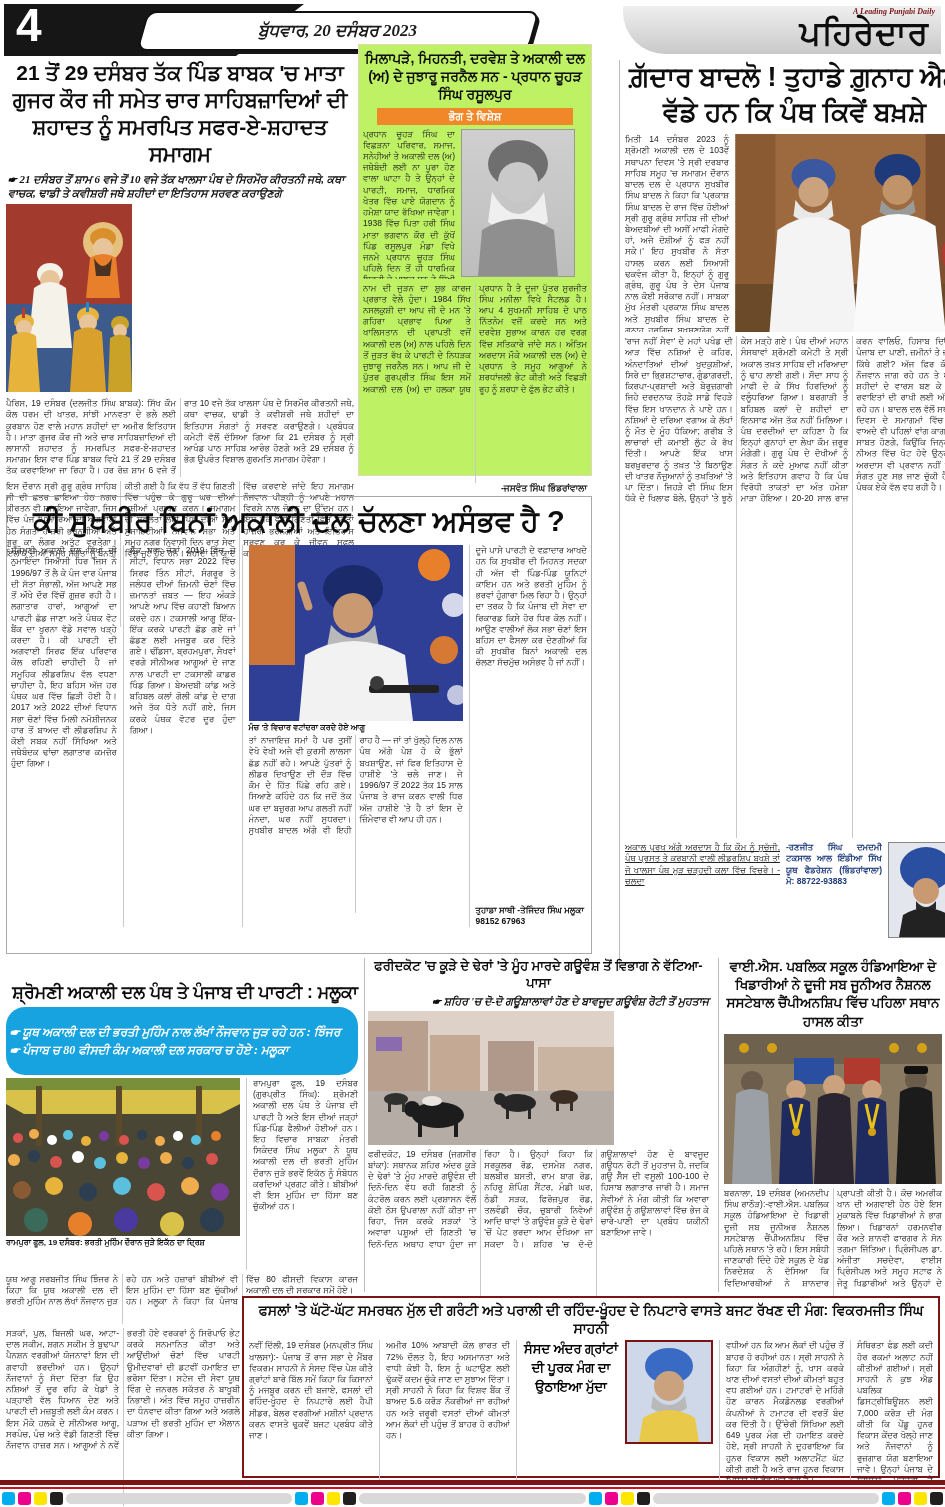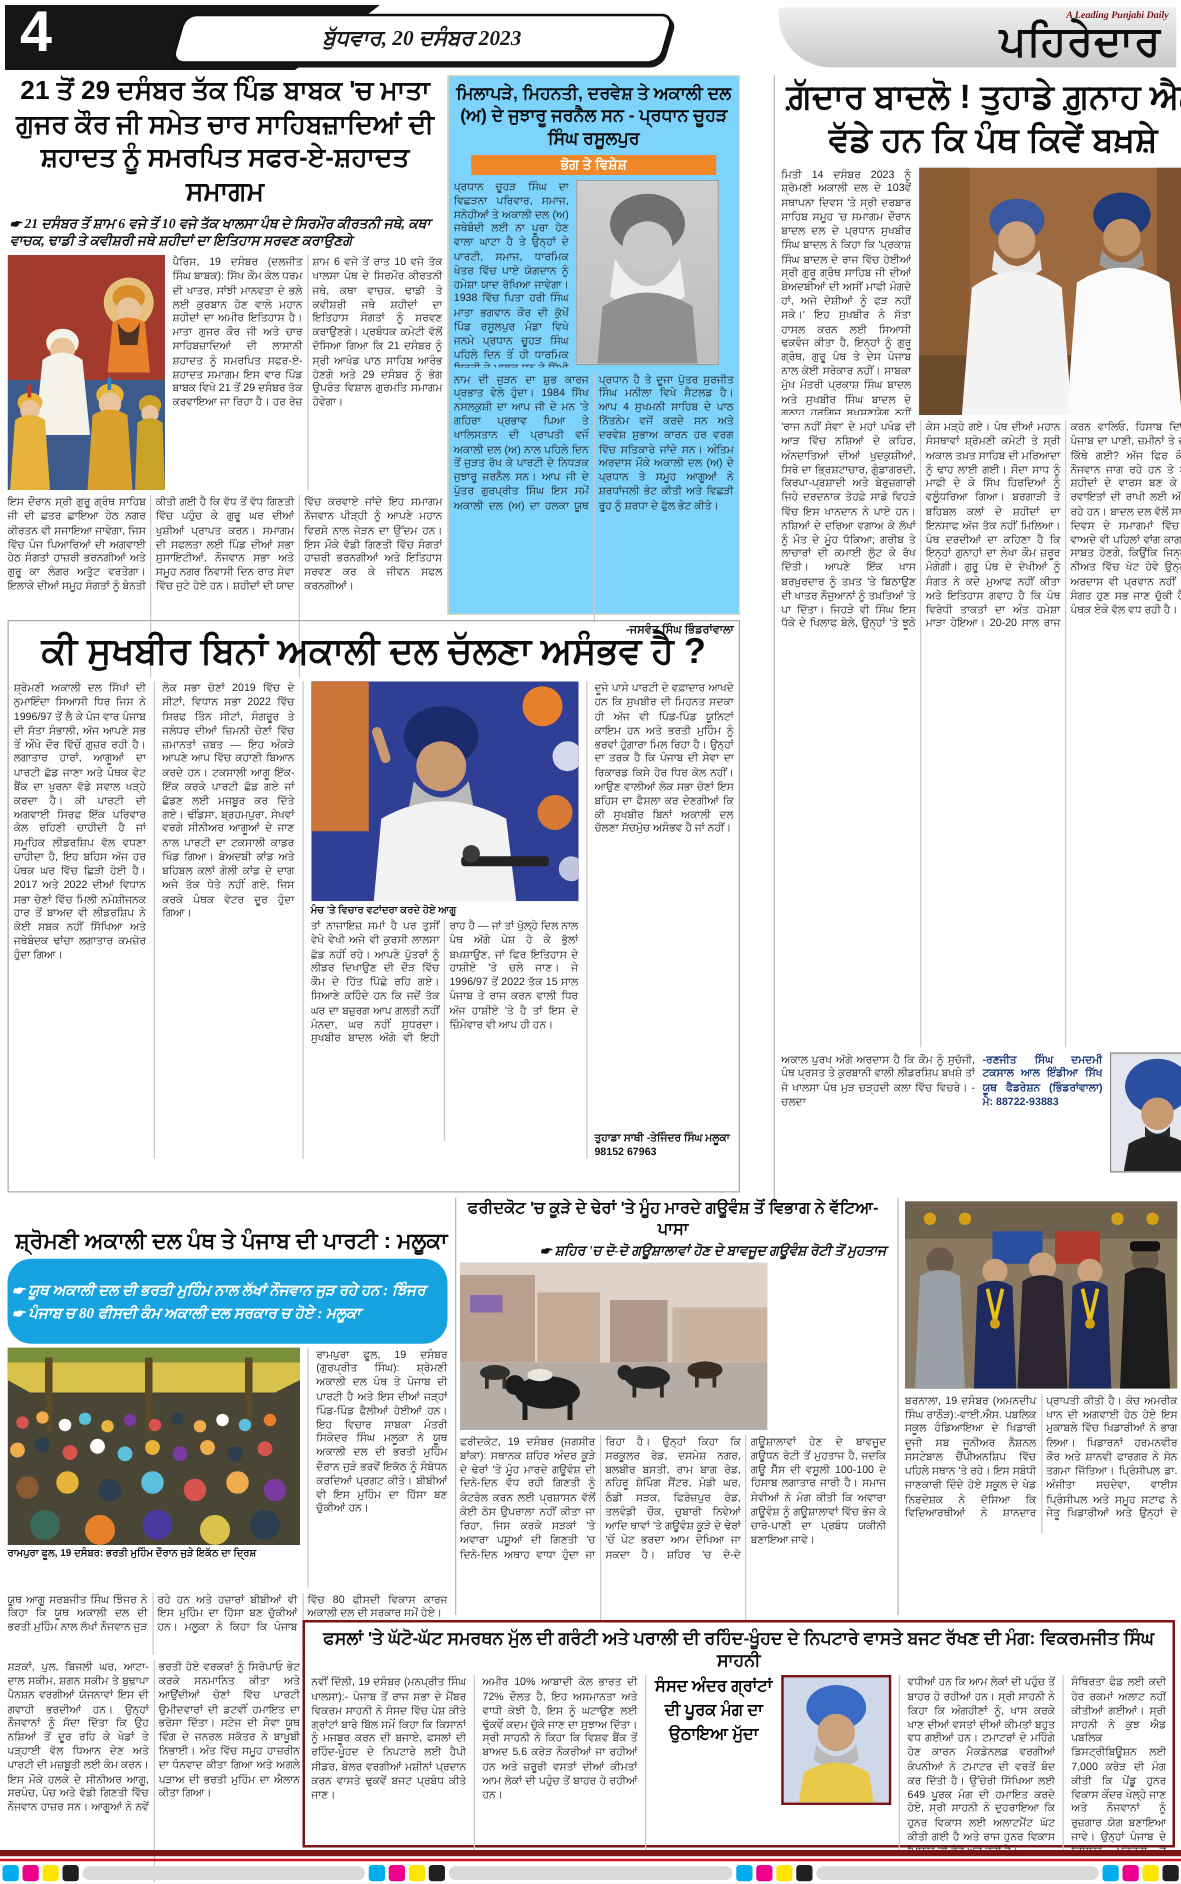--- a/index.html
+++ b/index.html
@@ -30,21 +30,21 @@
   .row{display:flex;gap:6px;}
   .photo{position:relative;overflow:hidden;background:#ddd;flex:none;}
   .photo svg{display:block;width:100%;height:100%;}
   .cap{font-size:8px;font-weight:bold;line-height:1.25;text-align:justify;color:#111;}
   .sig{font-size:9px;font-weight:bold;text-align:right;color:#111;}
   .vr{border-left:1px solid #c9c9c9;padding-left:6px;}
   
   .a1{left:6px;top:60px;width:348px;height:432px;}
   .a1 .hl{font-size:21px;line-height:1.28;}
   .a1 .sub{font-size:11px;margin:4px 2px;line-height:1.3;}
-  .a2{left:358px;top:60px;width:234px;height:432px;background:#7dd3fc;border:1px solid #e5d5ba;padding:4px;}
+  .a2{left:358px;top:44px;width:234px;height:432px;background:#bef264;border:1px solid #e5d5ba;padding:4px;}
   .a2 .hl{font-size:14px;line-height:1.3;}
   .badge{background:#f0882a;color:#fff;font-weight:bold;font-size:11px;text-align:center;
          padding:2px 16px;margin:4px 14px;}
   .a3{left:596px;top:60px;width:345px;height:910px;border-left:1px solid #bbb;padding-left:5px;margin-left:23px;}
   .a3 .hl{font-size:27px;line-height:1.3;margin-bottom:4px;}
   .a4{left:6px;top:496px;width:586px;height:458px;border:1px solid #a9a9a9;padding:4px;}
   .a4 .hl{font-size:29px;line-height:1.25;margin:2px 0 6px 0;}
   .a5{left:6px;top:958px;width:352px;height:522px;}
   .a5 .hl{font-size:17.5px;line-height:1.25;text-align:right;margin-top:24px;}
   .bluebox{background:#17a3e0;color:#fff;font-family:"Liberation Serif",serif;font-style:italic;
@@ -79,21 +79,21 @@
     </div>
     <div class="logo-block">
       <div class="tagline">A Leading Punjabi Daily</div>
       <div class="masthead">ਪਹਿਰੇਦਾਰ</div>
     </div>
   </div>
 
   <div class="art a1">
     <div class="hl">21 ਤੋਂ 29 ਦਸੰਬਰ ਤੱਕ ਪਿੰਡ ਬਾਬਕ 'ਚ ਮਾਤਾ ਗੁਜਰ ਕੌਰ ਜੀ ਸਮੇਤ ਚਾਰ ਸਾਹਿਬਜ਼ਾਦਿਆਂ ਦੀ ਸ਼ਹਾਦਤ ਨੂੰ ਸਮਰਪਿਤ ਸਫਰ-ਏ-ਸ਼ਹਾਦਤ ਸਮਾਗਮ</div>
     <div class="sub">☛ 21 ਦਸੰਬਰ ਤੋਂ ਸ਼ਾਮ 6 ਵਜੇ ਤੋਂ 10 ਵਜੇ ਤੱਕ ਖਾਲਸਾ ਪੰਥ ਦੇ ਸਿਰਮੌਰ ਕੀਰਤਨੀ ਜਥੇ, ਕਥਾ ਵਾਚਕ, ਢਾਡੀ ਤੇ ਕਵੀਸ਼ਰੀ ਜਥੇ ਸ਼ਹੀਦਾਂ ਦਾ ਇਤਿਹਾਸ ਸਰਵਣ ਕਰਾਉਣਗੇ</div>
-    <div class="row" style="margin-top:3px;">
+    <div class="row" style="margin-top:3px;flex-direction:column;">
       <div class="photo" style="width:126px;height:188px;">
         <svg viewBox="0 0 126 188">
           <rect width="126" height="100" fill="#a23b2e"></rect>
             <rect y="100" width="126" height="88" fill="#3c5a8c"></rect>
           <circle cx="97" cy="38" r="20" fill="#f2d98c" opacity="0.85"></circle>
           <ellipse cx="97" cy="34" rx="13" ry="10" fill="#d98f2b"></ellipse>
           <circle cx="97" cy="44" r="10" fill="#e8c49a"></circle>
           <path d="M84 54 q13 -8 26 0 l4 40 h-34 z" fill="#e87f2a"></path>
           <path d="M88 54 q9 16 18 0 l-2 18 h-14 z" fill="#4a3322"></path>
           <ellipse cx="44" cy="70" rx="13" ry="11" fill="#f5f2ea"></ellipse>
@@ -160,21 +160,21 @@
           <ellipse cx="162" cy="38" rx="23" ry="18" fill="#1f3a7a"></ellipse>
           <circle cx="162" cy="56" r="15" fill="#c09468"></circle>
           <path d="M146 66 q16 20 32 0 l2 12 q-18 12 -36 0 z" fill="#9a9a9a"></path>
           <path d="M126 92 q36 -24 74 0 l10 106 h-92 z" fill="#fafafa"></path>
           <ellipse cx="214" cy="120" rx="8" ry="14" fill="#b03a2e"></ellipse>
         </svg>
       </div>
     </div>
     <div class="bt c3" style="height:502px;margin-top:4px;">'ਰਾਜ ਨਹੀਂ ਸੇਵਾ' ਦੇ ਮਹਾਂ ਪਖੰਡ ਦੀ ਆੜ ਵਿੱਚ ਨਸ਼ਿਆਂ ਦੇ ਕਹਿਰ, ਅੰਨਦਾਤਿਆਂ ਦੀਆਂ ਖੁਦਕੁਸ਼ੀਆਂ, ਸਿਰੇ ਦਾ ਭ੍ਰਿਸ਼ਟਾਚਾਰ, ਗੁੰਡਾਗਰਦੀ, ਕਿਰਪਾ-ਪ੍ਰਸ਼ਾਦੀ ਅਤੇ ਬੇਰੁਜ਼ਗਾਰੀ ਜਿਹੇ ਦਰਦਨਾਕ ਤੋਹਫ਼ੇ ਸਾਡੇ ਵਿਹੜੇ ਵਿੱਚ ਇਸ ਖਾਨਦਾਨ ਨੇ ਪਾਏ ਹਨ। ਨਸ਼ਿਆਂ ਦੇ ਦਰਿਆ ਵਗਾਅ ਕੇ ਲੱਖਾਂ ਨੂੰ ਮੌਤ ਦੇ ਮੂੰਹ ਧੱਕਿਆ; ਗਰੀਬ ਤੇ ਲਾਚਾਰਾਂ ਦੀ ਕਮਾਈ ਲੁੱਟ ਕੇ ਰੱਖ ਦਿੱਤੀ। ਆਪਣੇ ਇੱਕ ਖਾਸ ਬਰਖ਼ੁਰਦਾਰ ਨੂੰ ਤਖ਼ਤ 'ਤੇ ਬਿਠਾਉਣ ਦੀ ਖਾਤਰ ਨੌਜੁਆਨਾਂ ਨੂੰ ਤਖ਼ਤਿਆਂ 'ਤੇ ਪਾ ਦਿੱਤਾ। ਜਿਹੜੇ ਵੀ ਸਿੰਘ ਇਸ ਧੱਕੇ ਦੇ ਖਿਲਾਫ ਬੋਲੇ, ਉਨ੍ਹਾਂ 'ਤੇ ਝੂਠੇ ਕੇਸ ਮੜ੍ਹੇ ਗਏ। ਪੰਥ ਦੀਆਂ ਮਹਾਨ ਸੰਸਥਾਵਾਂ ਸ਼੍ਰੋਮਣੀ ਕਮੇਟੀ ਤੇ ਸ੍ਰੀ ਅਕਾਲ ਤਖ਼ਤ ਸਾਹਿਬ ਦੀ ਮਰਿਆਦਾ ਨੂੰ ਢਾਹ ਲਾਈ ਗਈ। ਸੌਦਾ ਸਾਧ ਨੂੰ ਮਾਫੀ ਦੇ ਕੇ ਸਿੱਖ ਹਿਰਦਿਆਂ ਨੂੰ ਵਲੂੰਧਰਿਆ ਗਿਆ। ਬਰਗਾੜੀ ਤੇ ਬਹਿਬਲ ਕਲਾਂ ਦੇ ਸ਼ਹੀਦਾਂ ਦਾ ਇਨਸਾਫ ਅੱਜ ਤੱਕ ਨਹੀਂ ਮਿਲਿਆ। ਪੰਥ ਦਰਦੀਆਂ ਦਾ ਕਹਿਣਾ ਹੈ ਕਿ ਇਨ੍ਹਾਂ ਗੁਨਾਹਾਂ ਦਾ ਲੇਖਾ ਕੌਮ ਜ਼ਰੂਰ ਮੰਗੇਗੀ। ਗੁਰੂ ਪੰਥ ਦੇ ਦੋਖੀਆਂ ਨੂੰ ਸੰਗਤ ਨੇ ਕਦੇ ਮੁਆਫ ਨਹੀਂ ਕੀਤਾ ਅਤੇ ਇਤਿਹਾਸ ਗਵਾਹ ਹੈ ਕਿ ਪੰਥ ਵਿਰੋਧੀ ਤਾਕਤਾਂ ਦਾ ਅੰਤ ਹਮੇਸ਼ਾ ਮਾੜਾ ਹੋਇਆ। 20-20 ਸਾਲ ਰਾਜ ਕਰਨ ਵਾਲਿਓ, ਹਿਸਾਬ ਦਿਓ ਕਿ ਪੰਜਾਬ ਦਾ ਪਾਣੀ, ਜ਼ਮੀਨਾਂ ਤੇ ਜਵਾਨੀ ਕਿੱਥੇ ਗਈ? ਅੱਜ ਫਿਰ ਕੌਮ ਦੇ ਨੌਜਵਾਨ ਜਾਗ ਰਹੇ ਹਨ ਤੇ ਆਪਣੇ ਸ਼ਹੀਦਾਂ ਦੇ ਵਾਰਸ ਬਣ ਕੇ ਪੰਥਕ ਰਵਾਇਤਾਂ ਦੀ ਰਾਖੀ ਲਈ ਅੱਗੇ ਆ ਰਹੇ ਹਨ। ਬਾਦਲ ਦਲ ਵੱਲੋਂ ਸਥਾਪਨਾ ਦਿਵਸ ਦੇ ਸਮਾਗਮਾਂ ਵਿੱਚ ਕੀਤੇ ਵਾਅਦੇ ਵੀ ਪਹਿਲਾਂ ਵਾਂਗ ਕਾਗਜ਼ੀ ਹੀ ਸਾਬਤ ਹੋਣਗੇ, ਕਿਉਂਕਿ ਜਿਨ੍ਹਾਂ ਦੀ ਨੀਅਤ ਵਿੱਚ ਖੋਟ ਹੋਵੇ ਉਨ੍ਹਾਂ ਦੀ ਅਰਦਾਸ ਵੀ ਪ੍ਰਵਾਨ ਨਹੀਂ ਹੁੰਦੀ। ਸੰਗਤ ਹੁਣ ਸਭ ਜਾਣ ਚੁੱਕੀ ਹੈ ਅਤੇ ਪੰਥਕ ਏਕੇ ਵੱਲ ਵਧ ਰਹੀ ਹੈ।</div>
     <div class="row" style="margin-top:4px;">
-      <div class="bt" style="flex:1;height:98px;">ਅਕਾਲ ਪੁਰਖ ਅੱਗੇ ਅਰਦਾਸ ਹੈ ਕਿ ਕੌਮ ਨੂੰ ਸੁਚੱਜੀ, ਪੰਥ ਪ੍ਰਸਤ ਤੇ ਕੁਰਬਾਨੀ ਵਾਲੀ ਲੀਡਰਸ਼ਿਪ ਬਖਸ਼ੇ ਤਾਂ ਜੋ ਖਾਲਸਾ ਪੰਥ ਮੁੜ ਚੜ੍ਹਦੀ ਕਲਾ ਵਿੱਚ ਵਿਚਰੇ। - ਚਲਦਾ</div>
+      <div class="bt" style="flex:1;height:98px;text-decoration:underline;">ਅਕਾਲ ਪੁਰਖ ਅੱਗੇ ਅਰਦਾਸ ਹੈ ਕਿ ਕੌਮ ਨੂੰ ਸੁਚੱਜੀ, ਪੰਥ ਪ੍ਰਸਤ ਤੇ ਕੁਰਬਾਨੀ ਵਾਲੀ ਲੀਡਰਸ਼ਿਪ ਬਖਸ਼ੇ ਤਾਂ ਜੋ ਖਾਲਸਾ ਪੰਥ ਮੁੜ ਚੜ੍ਹਦੀ ਕਲਾ ਵਿੱਚ ਵਿਚਰੇ। - ਚਲਦਾ</div>
       <div class="bt" style="width:96px;height:98px;font-weight:bold;color:#1d3a7a;">-ਰਣਜੀਤ ਸਿੰਘ ਦਮਦਮੀ ਟਕਸਾਲ ਆਲ ਇੰਡੀਆ ਸਿੱਖ ਯੂਥ ਫੈਡਰੇਸ਼ਨ (ਭਿੰਡਰਾਂਵਾਲਾ) ਮੋ: 88722-93883</div>
       <div class="photo" style="width:74px;height:94px;border:1px solid #888;">
         <svg viewBox="0 0 74 94">
           <rect width="74" height="94" fill="#e4e6ee"></rect>
           <ellipse cx="37" cy="26" rx="26" ry="22" fill="#2a4fa0"></ellipse>
           <circle cx="37" cy="48" r="13" fill="#c99a72"></circle>
           <path d="M27 58 q10 12 20 0 l0 8 q-10 8 -20 0 z" fill="#2b2b2b"></path>
           <path d="M14 72 q23 -14 46 0 l4 22 h-54 z" fill="#222222"></path>
         </svg>
       </div>
@@ -304,20 +304,21 @@
           <ellipse cx="28" cy="88" rx="12" ry="6" fill="#30302e"></ellipse>
             <rect x="20" y="92" width="3" height="9" fill="#30302e"></rect>
             <rect x="34" y="92" width="3" height="9" fill="#30302e"></rect>
         </svg>
       </div>
     </div>
     <div class="bt c3" style="height:152px;margin-top:4px;">ਫਰੀਦਕੋਟ, 19 ਦਸੰਬਰ (ਜਗਸੀਰ ਬਾਂਕਾ): ਸਥਾਨਕ ਸ਼ਹਿਰ ਅੰਦਰ ਕੂੜੇ ਦੇ ਢੇਰਾਂ 'ਤੇ ਮੂੰਹ ਮਾਰਦੇ ਗਊਵੰਸ਼ ਦੀ ਦਿਨੋ-ਦਿਨ ਵੱਧ ਰਹੀ ਗਿਣਤੀ ਨੂੰ ਕੰਟਰੋਲ ਕਰਨ ਲਈ ਪ੍ਰਸ਼ਾਸਨ ਵੱਲੋਂ ਕੋਈ ਠੋਸ ਉਪਰਾਲਾ ਨਹੀਂ ਕੀਤਾ ਜਾ ਰਿਹਾ, ਜਿਸ ਕਰਕੇ ਸੜਕਾਂ 'ਤੇ ਅਵਾਰਾ ਪਸ਼ੂਆਂ ਦੀ ਗਿਣਤੀ 'ਚ ਦਿਨੋ-ਦਿਨ ਅਥਾਹ ਵਾਧਾ ਹੁੰਦਾ ਜਾ ਰਿਹਾ ਹੈ। ਉਨ੍ਹਾਂ ਕਿਹਾ ਕਿ ਸਰਕੂਲਰ ਰੋਡ, ਦਸਮੇਸ਼ ਨਗਰ, ਬਲਬੀਰ ਬਸਤੀ, ਰਾਮ ਬਾਗ ਰੋਡ, ਨਹਿਰੂ ਸ਼ੋਪਿੰਗ ਸੈਂਟਰ, ਮੰਡੀ ਘਰ, ਠੰਡੀ ਸੜਕ, ਫਿਰੋਜ਼ਪੁਰ ਰੋਡ, ਤਲਵੰਡੀ ਚੌਕ, ਚੁਬਾਰੀ ਨਿਵੇਆਂ ਆਦਿ ਥਾਵਾਂ 'ਤੇ ਗਊਵੰਸ਼ ਕੂੜੇ ਦੇ ਢੇਰਾਂ 'ਚੋਂ ਪੇਟ ਭਰਦਾ ਆਮ ਦੇਖਿਆ ਜਾ ਸਕਦਾ ਹੈ। ਸ਼ਹਿਰ 'ਚ ਦੋ-ਦੋ ਗਊਸ਼ਾਲਾਵਾਂ ਹੋਣ ਦੇ ਬਾਵਜੂਦ ਗਊਧਨ ਰੋਟੀ ਤੋਂ ਮੁਹਤਾਜ ਹੈ, ਜਦਕਿ ਗਊ ਸੈੱਸ ਦੀ ਵਸੂਲੀ 100-100 ਦੇ ਹਿਸਾਬ ਲਗਾਤਾਰ ਜਾਰੀ ਹੈ। ਸਮਾਜ ਸੇਵੀਆਂ ਨੇ ਮੰਗ ਕੀਤੀ ਕਿ ਅਵਾਰਾ ਗਊਵੰਸ਼ ਨੂੰ ਗਊਸ਼ਾਲਾਵਾਂ ਵਿੱਚ ਭੇਜ ਕੇ ਚਾਰੇ-ਪਾਣੀ ਦਾ ਪ੍ਰਬੰਧ ਯਕੀਨੀ ਬਣਾਇਆ ਜਾਵੇ।</div>
   </div>
 
   <div class="art a7">
+    <div class="hl">ਵਾਈ.ਐਸ. ਪਬਲਿਕ ਸਕੂਲ ਹੰਡਿਆਇਆ ਦੇ ਖਿਡਾਰੀਆਂ ਨੇ ਦੂਜੀ ਸਬ ਜੂਨੀਅਰ ਨੈਸ਼ਨਲ ਸਸਟੇਬਾਲ ਚੈਂਪੀਅਨਸ਼ਿਪ ਵਿੱਚ ਪਹਿਲਾ ਸਥਾਨ ਹਾਸਲ ਕੀਤਾ</div>
     <div class="photo" style="width:218px;height:150px;margin-top:3px;">
       <svg viewBox="0 0 218 150">
         <rect width="218" height="150" fill="#8a7a62"></rect>
         <rect y="0" width="218" height="30" fill="#6e614e"></rect>
         <circle cx="20" cy="14" r="5" fill="#d4a017"></circle>
           <circle cx="48" cy="14" r="5" fill="#d4a017"></circle>
           <circle cx="170" cy="14" r="5" fill="#d4a017"></circle>
           <circle cx="198" cy="14" r="5" fill="#d4a017"></circle>
         <rect x="70" y="24" width="40" height="26" fill="#2a4fa0"></rect>
           <rect x="120" y="24" width="36" height="26" fill="#b03a2e"></rect>

